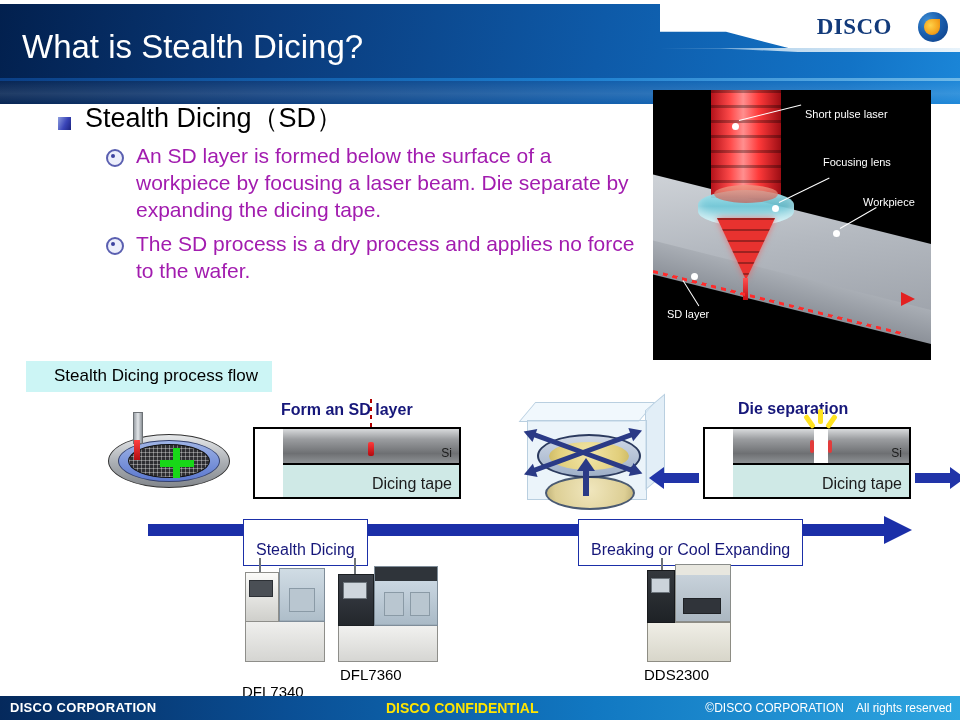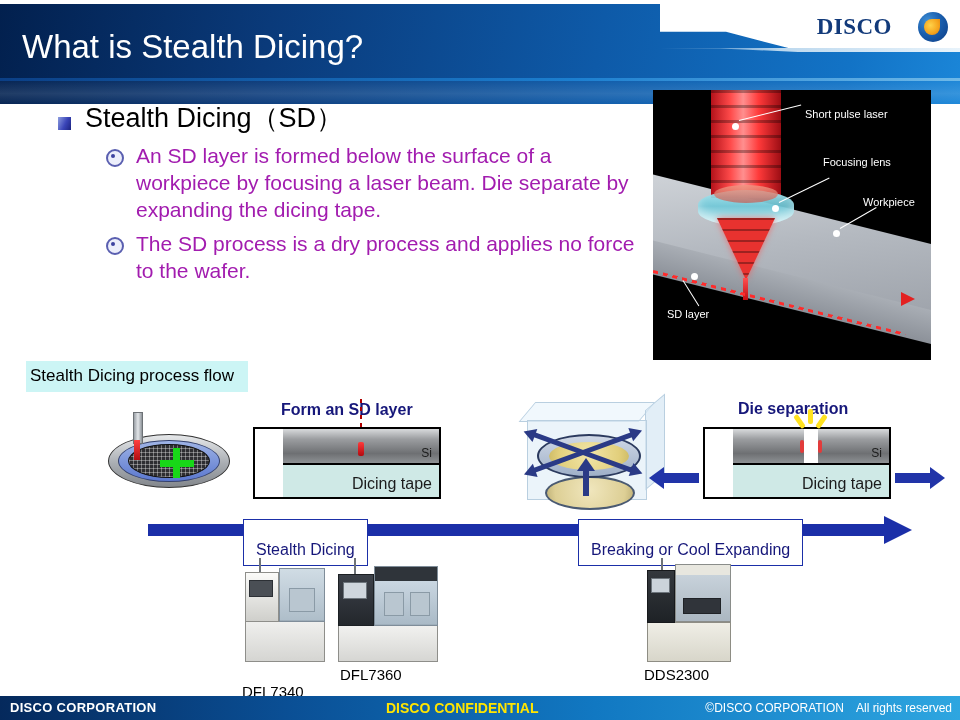--- a/index.html
+++ b/index.html
@@ -246,21 +246,21 @@
     position: absolute;
     height: 1px;
     background: #ffffff;
     transform-origin: left center;
   }
 
   
   .flow-title {
     position: absolute;
     left: 26px; top: 361px;
-    padding: 5px 14px 6px 4px;
+    padding: 5px 14px 6px 28px;
     background: #ccf5f5;
     font-size: 17px;
     color: #000000;
     white-space: nowrap;
   }
 
   .step-label {
     position: absolute;
     font-size: 16px;
     font-weight: bold;
@@ -328,21 +328,21 @@
   .green-cross .gbar-v {
     position: absolute;
     left: 13px; top: 0;
     width: 7px; height: 30px;
     background: #18d718;
   }
 
   
   .xsec {
     position: absolute;
-    width: 188px;
+    width: 208px;
     border: 2px solid #000;
     box-sizing: border-box;
     padding-left: 28px;
   }
   .xsec .si {
     height: 34px;
     background: linear-gradient(180deg, #d8dadc 0%, #9b9da0 30%, #6e7073 72%, #8e9194 100%);
     position: relative;
     border-bottom: 2px solid #000;
   }

